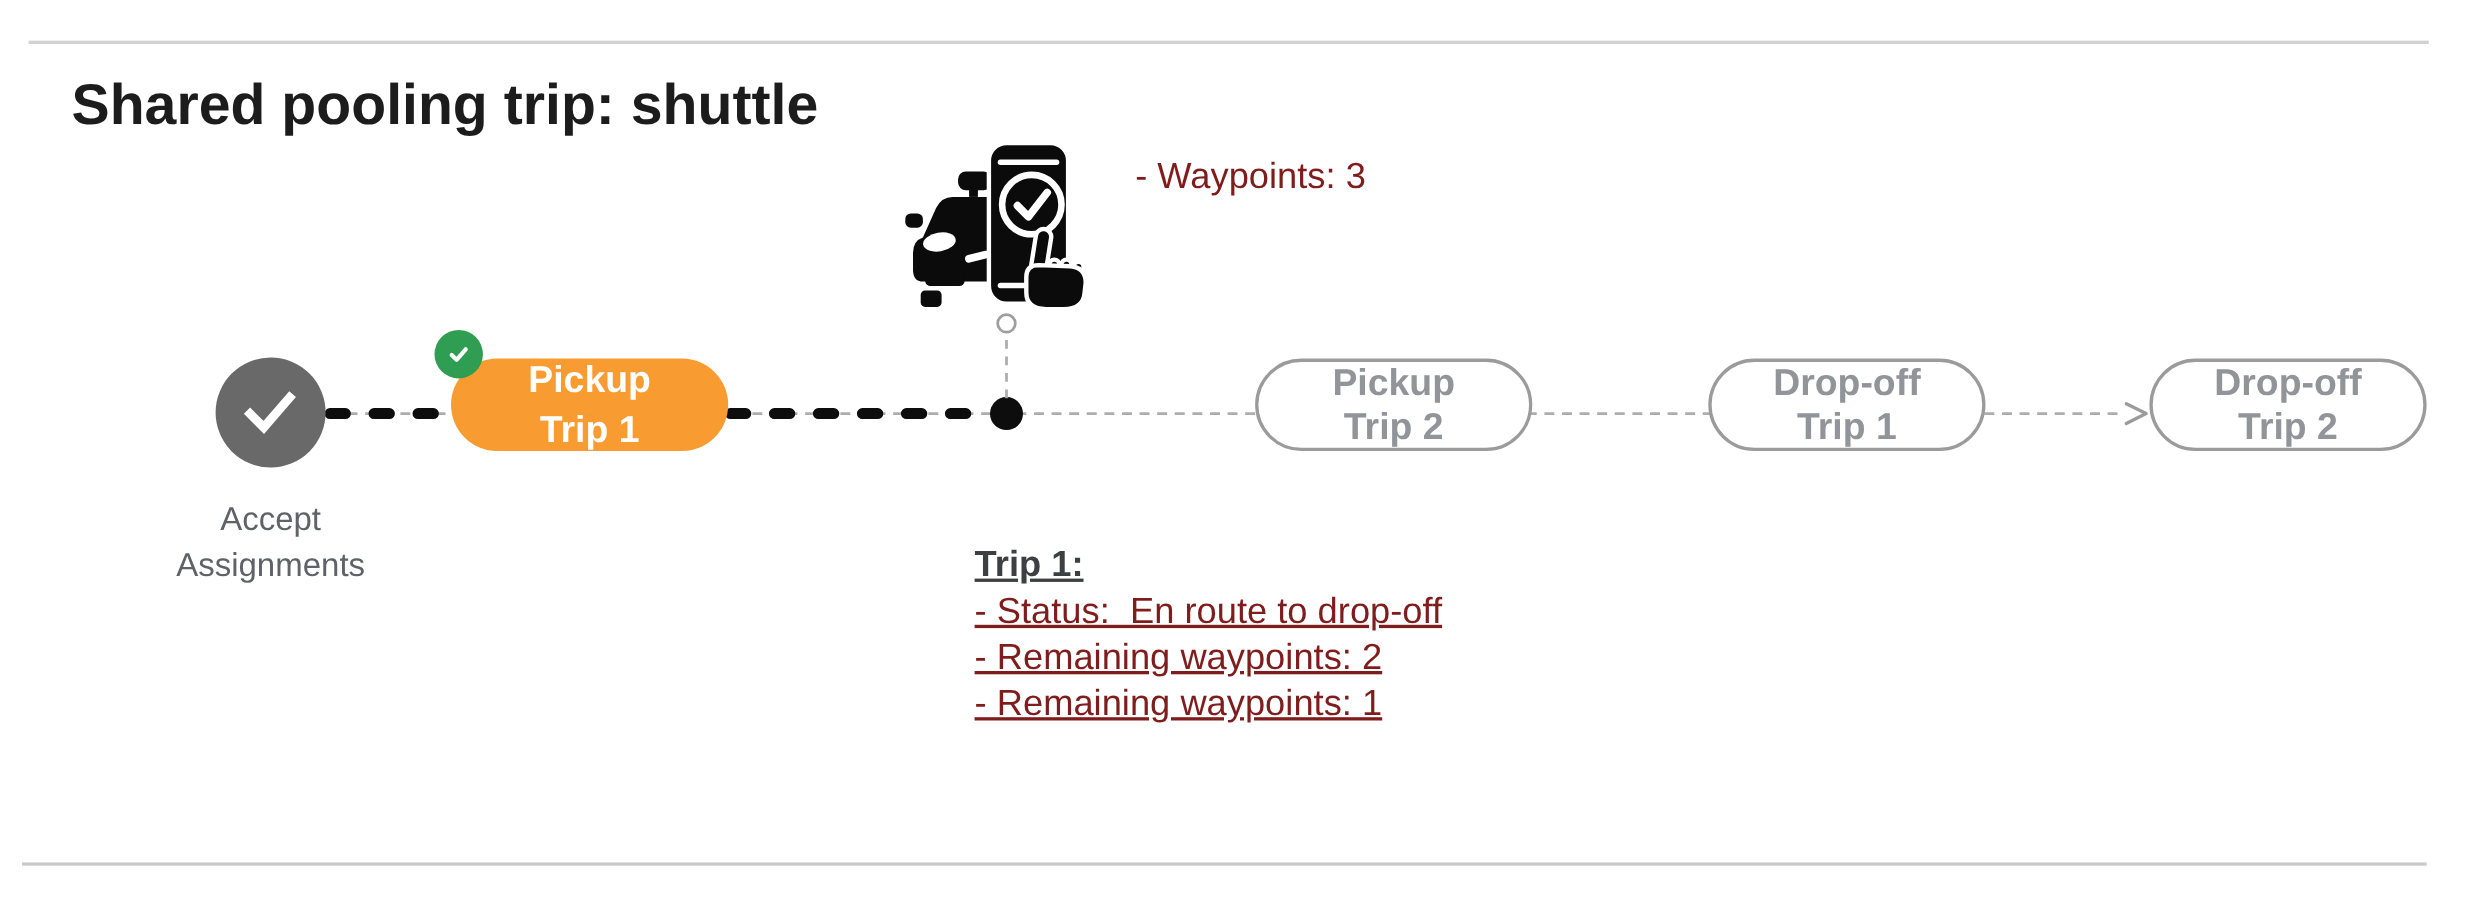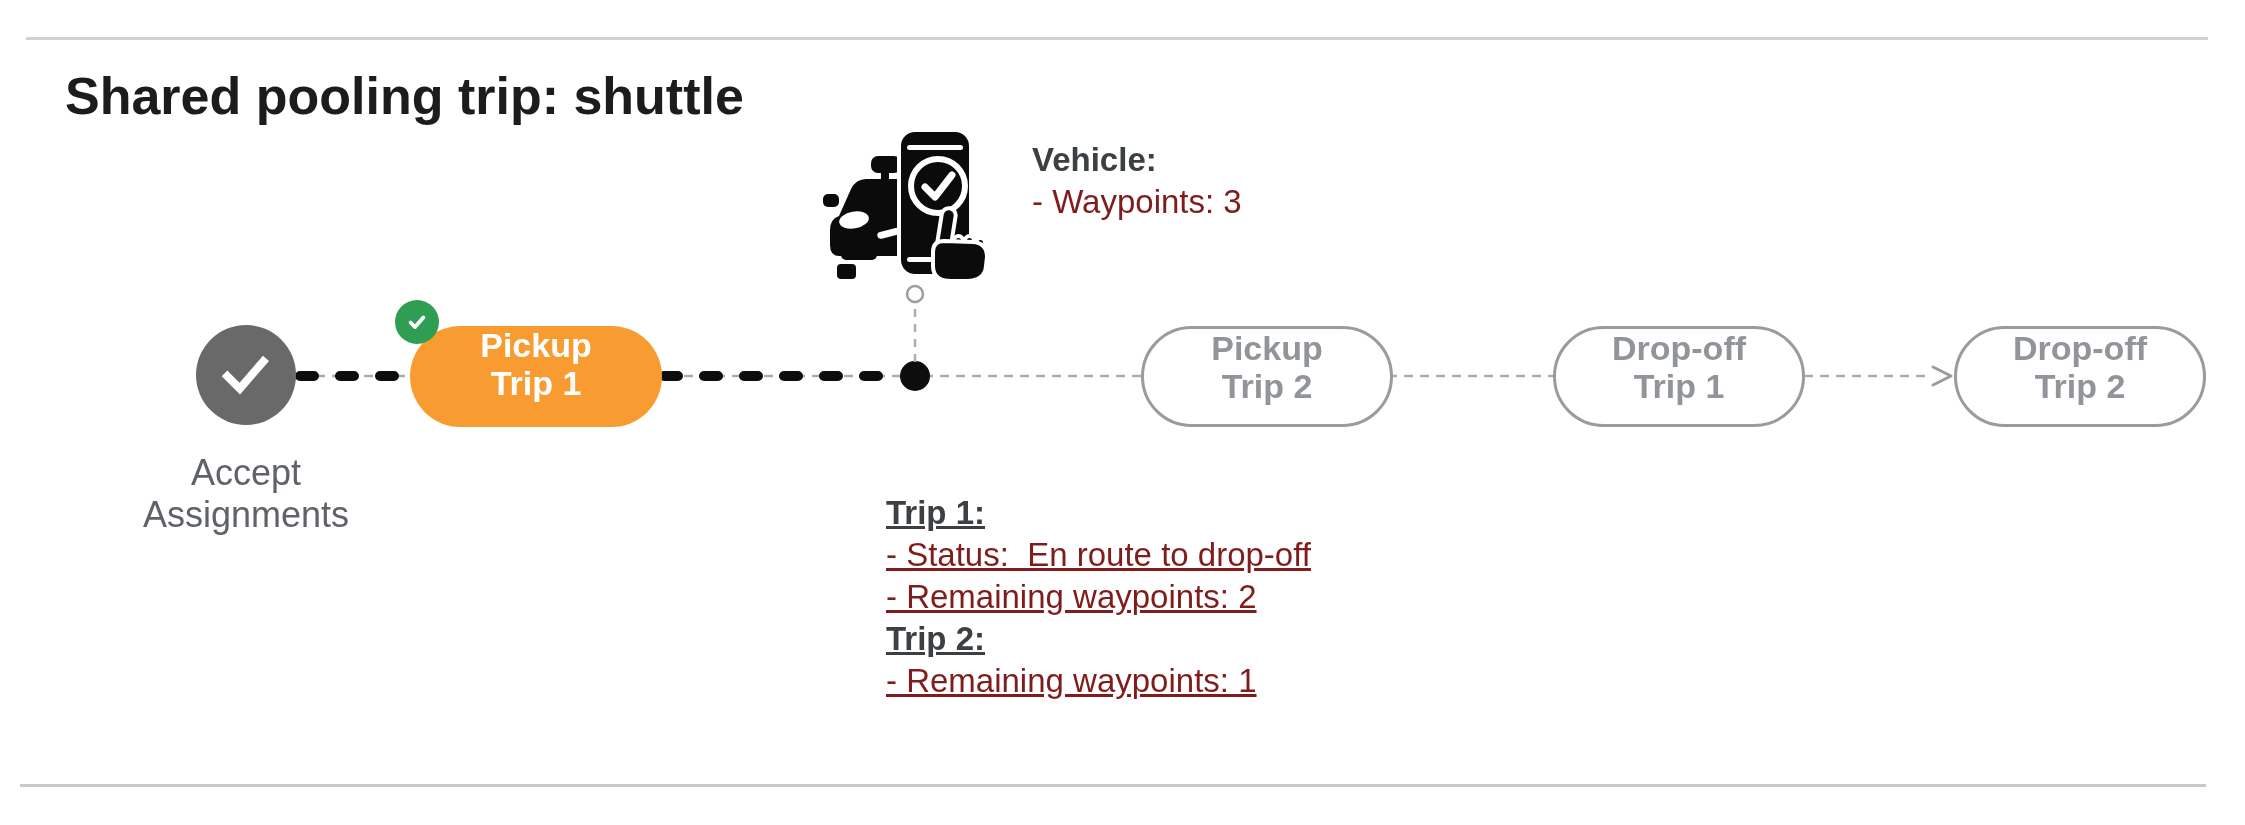--- a/index.html
+++ b/index.html
@@ -23,29 +23,29 @@
   .connectors{position:absolute;left:0;top:0;z-index:1;}
 
   
   .node-circle{
     position:absolute;left:196px;top:325px;width:100px;height:100px;
     border-radius:50%;background:#696969;z-index:2;
     display:flex;align-items:center;justify-content:center;
   }
   .accept-label{
     position:absolute;left:66px;top:452px;width:360px;
-    text-align:center;font-size:36px;line-height:42px;color:#5f6368;
+    text-align:center;font-size:30px;line-height:42px;color:#5f6368;
     white-space:pre-wrap;z-index:2;
   }
 
   
   .pill{
-    position:absolute;top:326px;height:101px;width:252px;
+    position:absolute;top:326px;height:84px;width:252px;
     border-radius:50.5px;box-sizing:border-box;z-index:2;
-    display:flex;flex-direction:column;align-items:center;justify-content:flex-start;
+    display:flex;flex-direction:column;align-items:center;justify-content:space-between;
     font-size:34px;font-weight:700;line-height:38px;text-align:center;
   }
   .pill.active{left:410px;background:#f89c31;color:#ffffff;}
   .pill.pending{background:#ffffff;border:3px solid #9b9b9b;color:#919499;}
   .pill.p2{left:1141px;}
   .pill.d1{left:1553px;}
   .pill.d2{left:1954px;}
   .pill span{white-space:pre-wrap;}
 
   .badge{
@@ -147,27 +147,25 @@
     <g fill="#0b0b0b" stroke="#ffffff" stroke-width="4">
       <rect x="124" y="90" width="14" height="48" rx="7" transform="rotate(9 131 114)"></rect>
       <rect x="139" y="118" width="9" height="18" rx="4.5"></rect>
       <rect x="150" y="118" width="9" height="18" rx="4.5"></rect>
       <rect x="161" y="120" width="9" height="16" rx="4.5"></rect>
       <path d="M118 134 q0 -11 11 -11 l29 1 q14 1 14 15 l-1 9 q-1 15 -19 15 l-16 0 q-18 0 -18 -15 z"></path>
     </g>
   </svg>
 
   <div class="vehicle-info">
-    <div class="info-title">Vehicle:</div>
     <div class="info-line">- Waypoints: 3</div>
   </div>
 
   <div class="trip-status">
     <div class="info-title">Trip 1:</div>
     <div class="info-line">- Status:  En route to drop-off</div>
     <div class="info-line">- Remaining waypoints: 2</div>
-    <div class="info-title">Trip 2:</div>
     <div class="info-line">- Remaining waypoints: 1</div>
   </div>
 
   <div class="divider bottom"></div>
 
 </div>
 
 </body></html>

